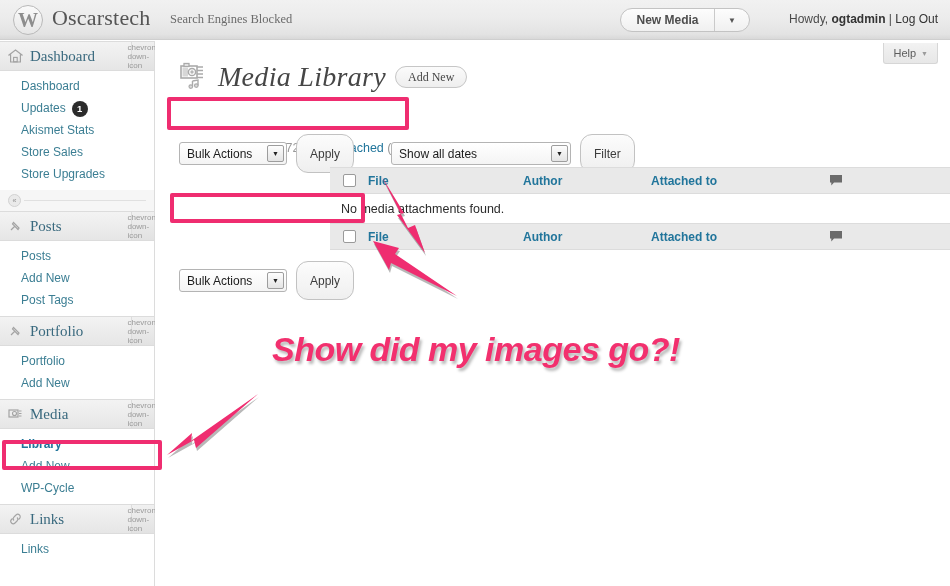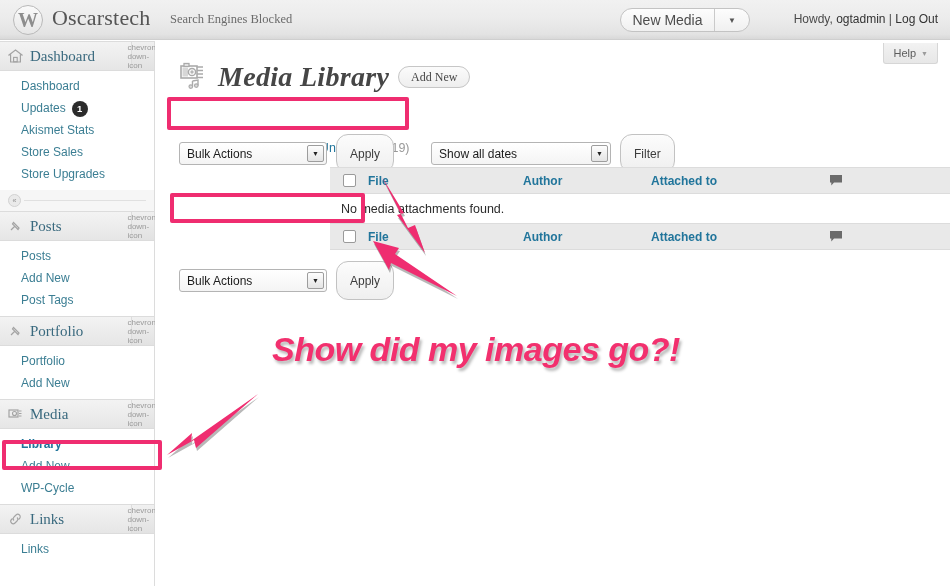--- a/index.html
+++ b/index.html
@@ -40,31 +40,31 @@
   }
   #newmedia {
     position: absolute; right: 200px; top: 8px;
     height: 24px; width: 130px;
     border-radius: 13px;
     background: linear-gradient(to bottom, #fdfdfd, #f0f0f0);
     border: 1px solid #c3c3c3;
     display: flex; align-items: center;
   }
   #newmedia .nm-label {
-    flex: 1; text-align: center; font-size: 14px; color: #4d4d4d;
+    flex: 1; text-align: center; font-size: 12px; color: #4d4d4d; font-weight: bold;
   }
   #newmedia .nm-sep { width: 1px; height: 22px; background: #cacaca; }
   #newmedia .nm-arrow {
     width: 34px; text-align: center; font-size: 8px; color: #555;
   }
   #howdy {
     position: absolute; right: 12px; top: 12px;
     font-size: 12px; color: #4a4a4a;
   }
-  #howdy b { font-weight: normal; color: #333; text-align: center; }
+  #howdy b { font-weight: bold; color: #333; text-align: center; }
   #howdy .lo { color: #333; }
 
   
   #sidebar {
     position: absolute; left: 0; top: 41px; width: 155px; bottom: 0;
     background: #f6f6f6;
   }
   .menu-group { margin: 0 0 0 0; }
   .menu-top {
     position: relative;
@@ -140,21 +140,21 @@
   }
   .so-tab .caret { font-size: 7px; color: #9b9b9b; }
 
   #pagehead {
     position: absolute; left: 24px; top: 20px;
     display: flex; align-items: center; gap: 9px;
   }
   #pagehead .ph-icon { opacity: .72; }
   #pagehead h1 {
     margin: 0; font-family: "Liberation Serif", serif;
-    font-weight: bold; font-style: italic;
+    font-weight: normal; font-style: italic;
     font-size: 28px; color: #464646; letter-spacing: .3px;
   }
   #addnew {
     height: 22px; padding: 0 12px; border-radius: 11px;
     background: linear-gradient(to bottom, #fbfbfb, #eeeeee);
     border: 1px solid #c6c6c6;
     font-family: "Liberation Serif", serif; font-size: 12px; color: #464646;
     display: flex; align-items: center;
   }
 
@@ -164,21 +164,21 @@
     font-size: 12.5px; color: #999;
   }
   #subsub .s-link { color: #21759b; }
   #subsub .s-link.cur { color: #2b2b2b; font-weight: bold; }
   #subsub .s-count { color: #999; }
   #subsub .s-sep { color: #bbb; padding: 0 3px; }
 
   
   .tablenav { position: absolute; left: 24px; display: flex; align-items: center; gap: 9px; }
   .selwrap {
-    position: relative; height: 23px; width: 148px;
+    position: relative; height: 23px; width: 108px;
     background: linear-gradient(to bottom, #ffffff, #f4f4f4);
     border: 1px solid #b4b4b4; border-radius: 3px;
     display: flex; align-items: center;
   }
   .selwrap.wide { width: 180px; }
   .selwrap .sl-text { padding-left: 7px; font-size: 12px; color: #1b1b1b; }
   .selwrap .sl-btn {
     position: absolute; right: 2px; top: 2px; width: 17px; height: 17px;
     background: linear-gradient(to bottom, #fdfdfd, #e4e4e4);
     border: 1px solid #9d9d9d; border-radius: 2px;

